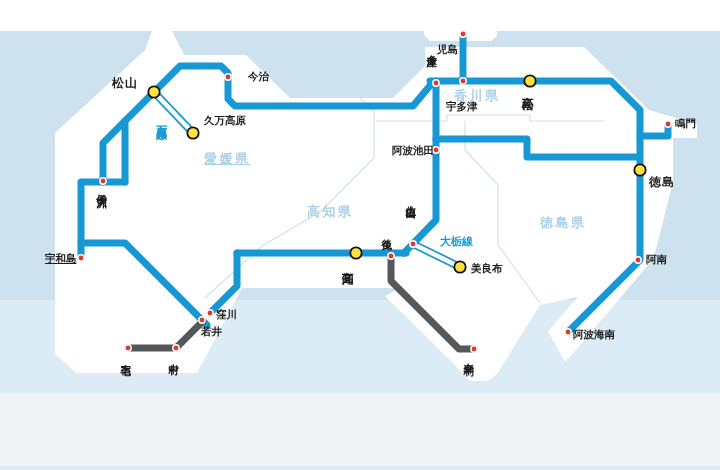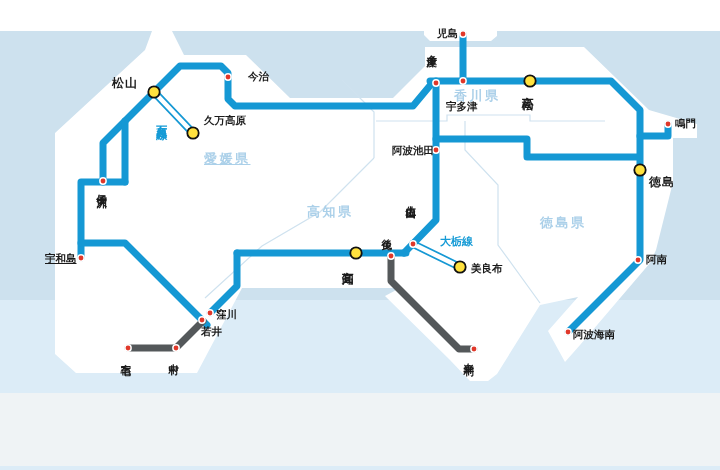--- a/index.html
+++ b/index.html
@@ -128,21 +128,21 @@
         <circle cx="474" cy="349" r="2.4" fill="#e0382a"></circle>
       </g>
   </svg>
 
   <div class="labels" id="labels">
       <div class="lbl big" style="left: 112px; top: 77px;">松山</div>
       <div class="lbl " style="left: 236px; top: 71px; margin-left: 12px;">今治</div>
       <div class="lbl " style="left: 204px; top: 115px;">久万高原</div>
       <div class="lbl v " style="left: 96px; top: 186px;">伊予大洲</div>
       <div class="lbl " style="left: 45px; top: 253px; text-decoration: underline;">宇和島</div>
-      <div class="lbl " style="left: 437px; top: 28px;">児島</div>
+      <div class="lbl " style="left: 437px; top: 44px;">児島</div>
       <div class="lbl v " style="left: 426px; top: 46px;">多度津</div>
       <div class="lbl " style="left: 446px; top: 93px; margin-top: 8px;">宇多津</div>
       <div class="lbl v big" style="left: 521px; top: 87px;">高松</div>
       <div class="lbl " style="left: 675px; top: 118px;">鳴門</div>
       <div class="lbl " style="left: 392px; top: 145px;">阿波池田</div>
       <div class="lbl big" style="left: 649px; top: 176px;">徳島</div>
       <div class="lbl v " style="left: 405px; top: 197px;">土佐山田</div>
       <div class="lbl v " style="left: 381px; top: 230px;">後免</div>
       <div class="lbl v big" style="left: 341px; top: 262px;">高知</div>
       <div class="lbl " style="left: 471px; top: 263px;">美良布</div>

